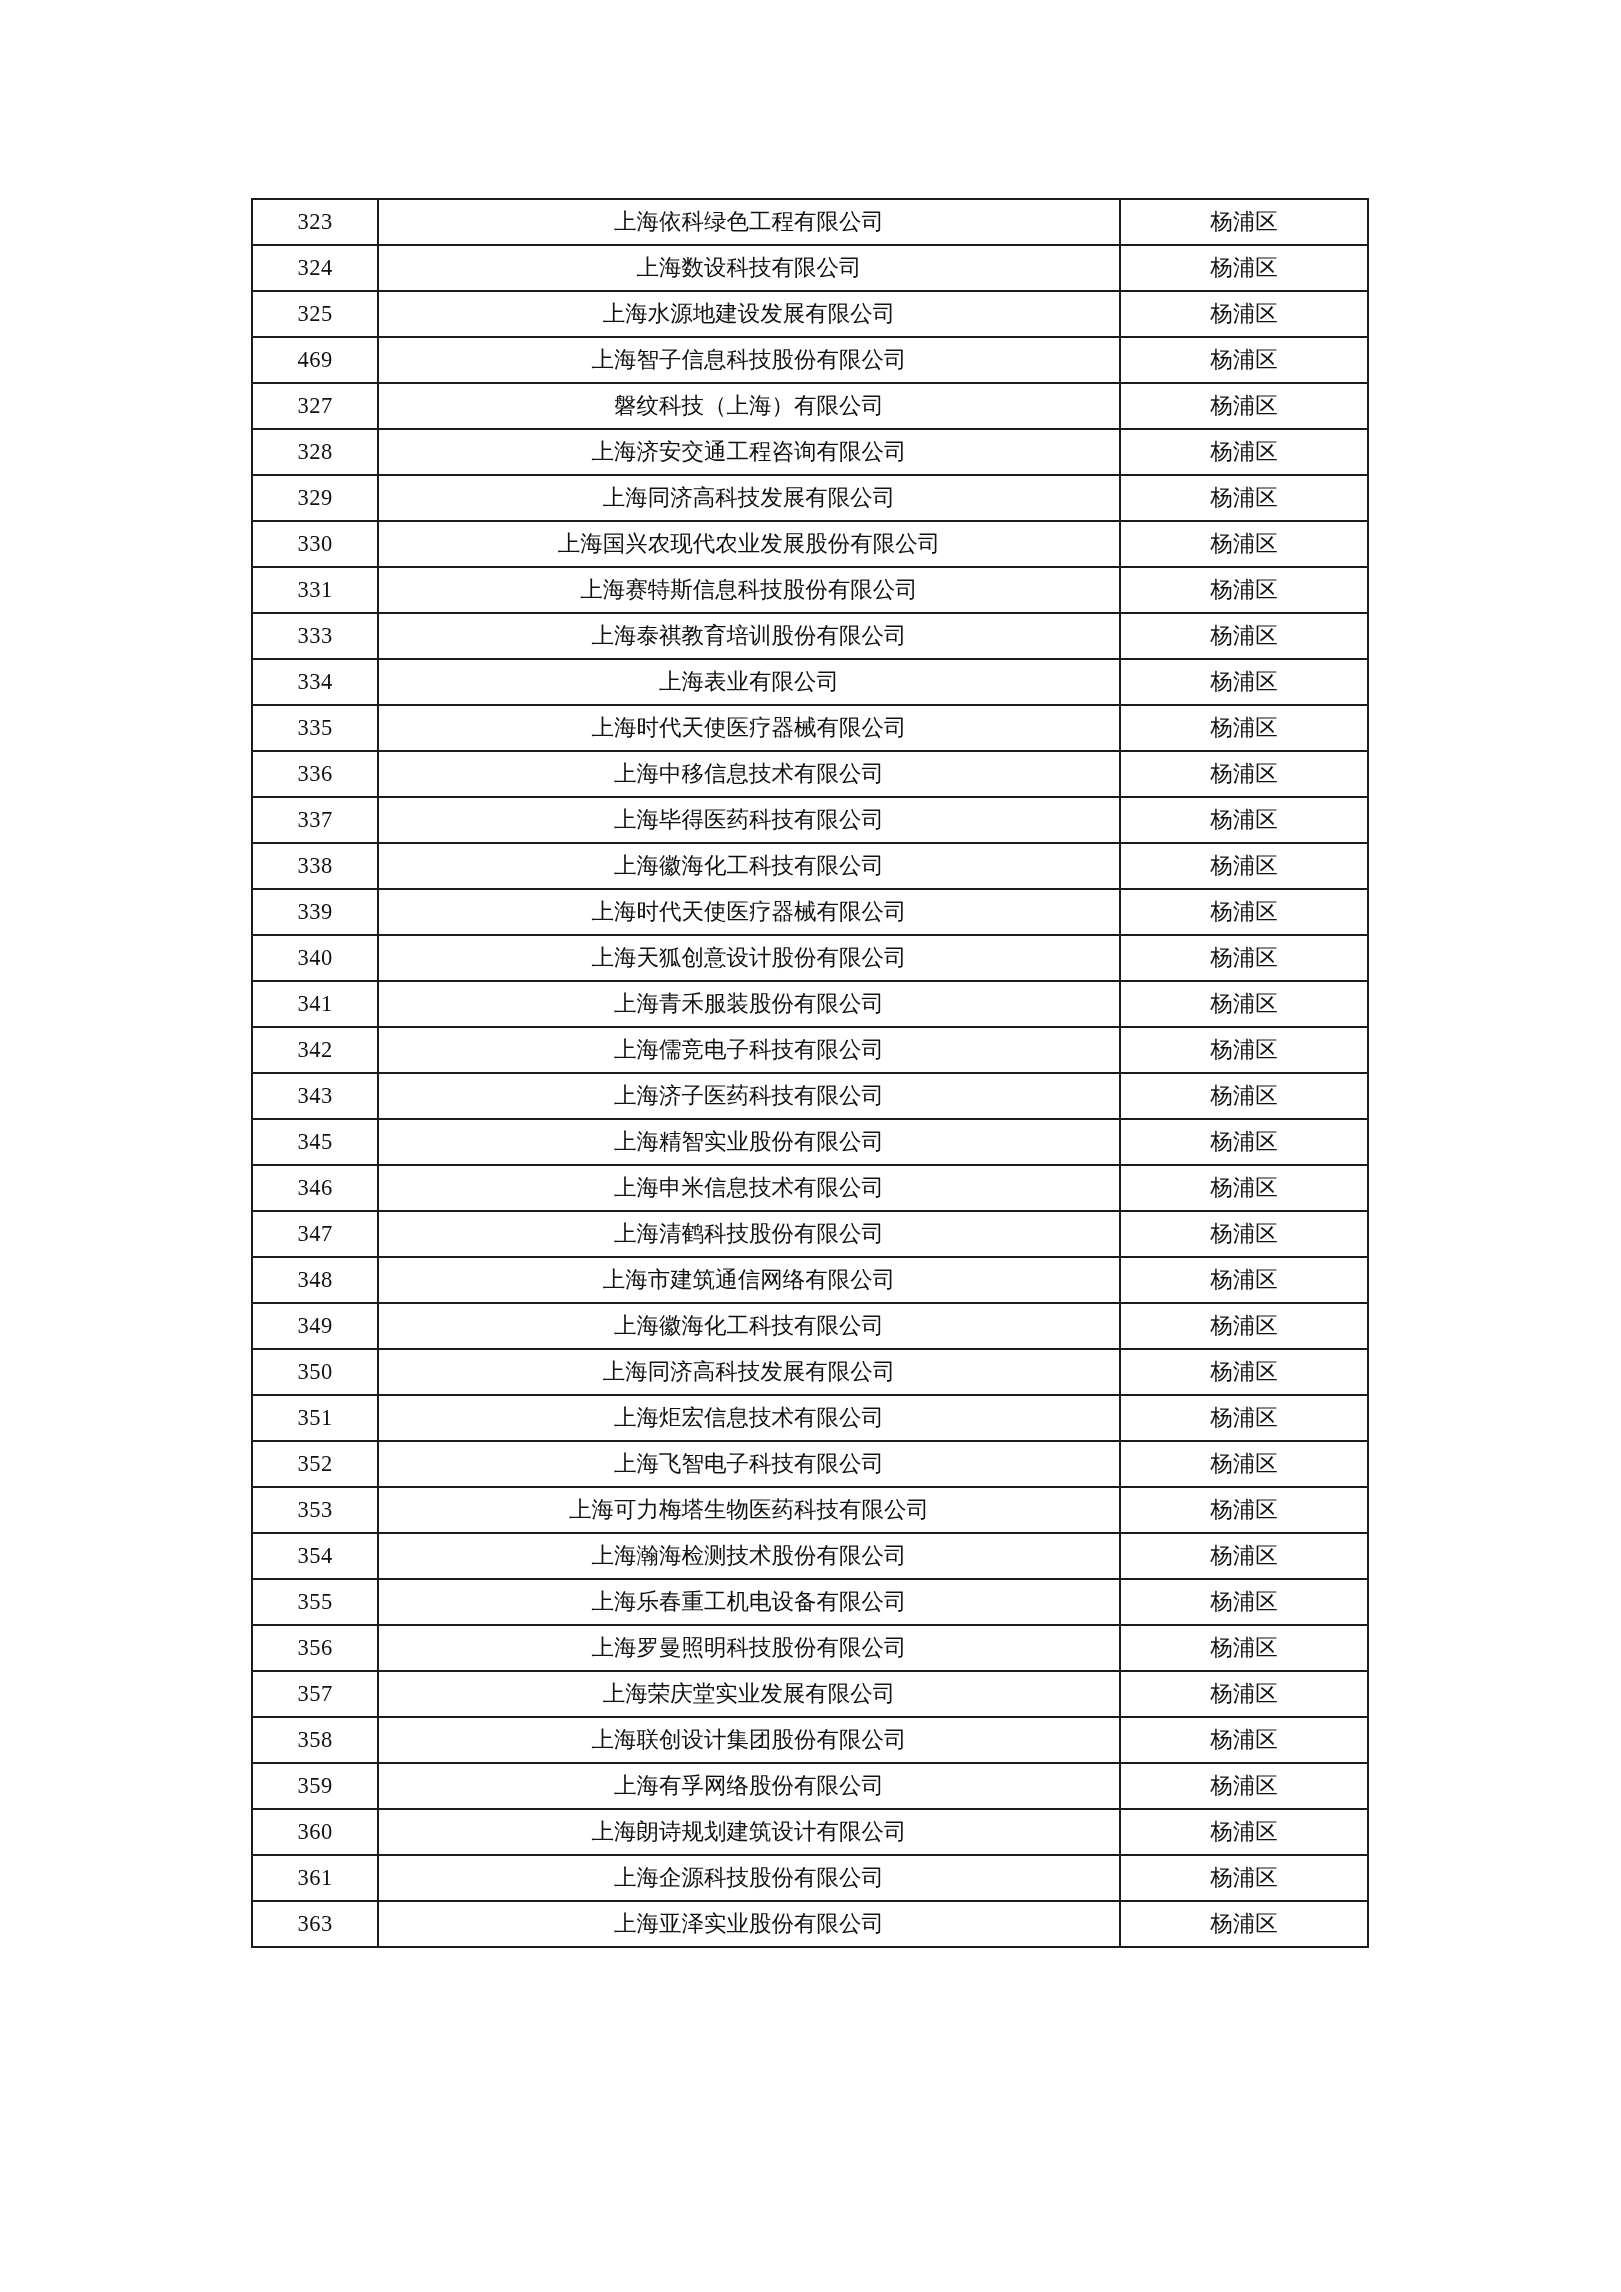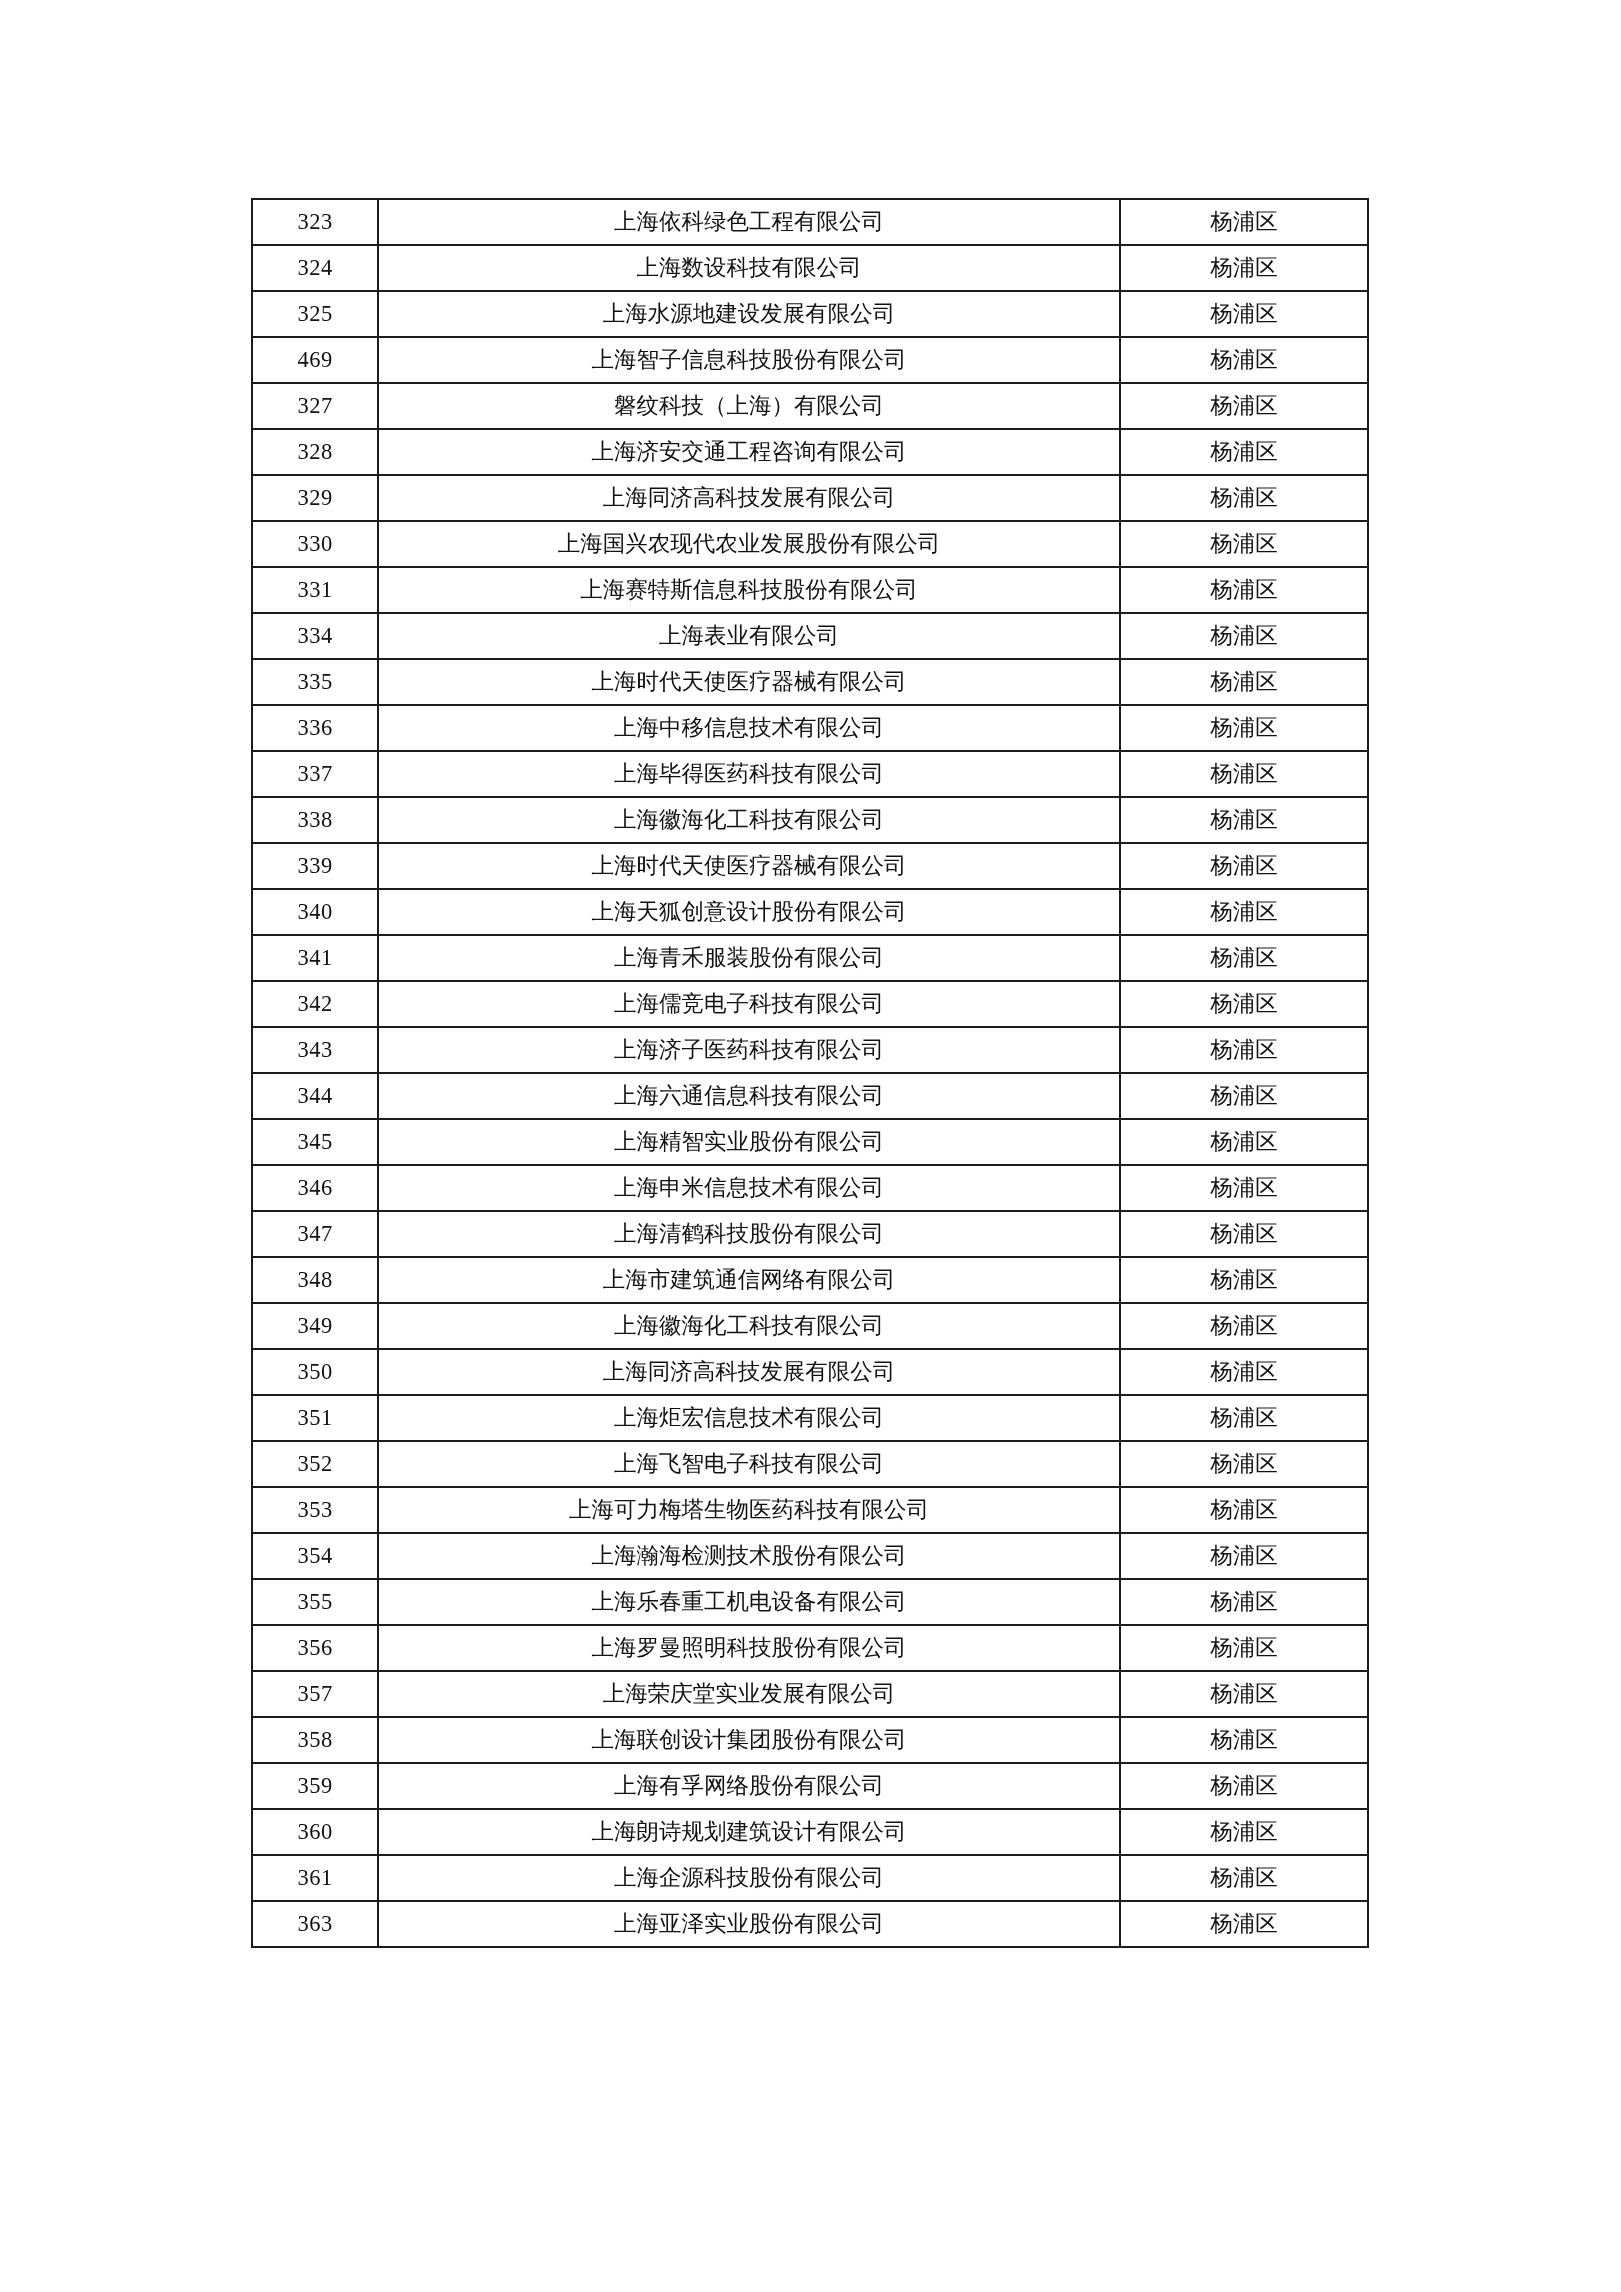--- a/index.html
+++ b/index.html
@@ -96,20 +96,25 @@
     <td class="cell-index">330</td>
     <td class="cell-company">上海国兴农现代农业发展股份有限公司</td>
     <td class="cell-district">杨浦区</td>
   </tr>
         <tr>
     <td class="cell-index">331</td>
     <td class="cell-company">上海赛特斯信息科技股份有限公司</td>
     <td class="cell-district">杨浦区</td>
   </tr>
         <tr>
+    <td class="cell-index">333</td>
+    <td class="cell-company">上海泰祺教育培训股份有限公司</td>
+    <td class="cell-district">杨浦区</td>
+  </tr>
+        <tr>
     <td class="cell-index">334</td>
     <td class="cell-company">上海表业有限公司</td>
     <td class="cell-district">杨浦区</td>
   </tr>
         <tr>
     <td class="cell-index">335</td>
     <td class="cell-company">上海时代天使医疗器械有限公司</td>
     <td class="cell-district">杨浦区</td>
   </tr>
         <tr>
@@ -143,25 +148,20 @@
     <td class="cell-district">杨浦区</td>
   </tr>
         <tr>
     <td class="cell-index">342</td>
     <td class="cell-company">上海儒竞电子科技有限公司</td>
     <td class="cell-district">杨浦区</td>
   </tr>
         <tr>
     <td class="cell-index">343</td>
     <td class="cell-company">上海济子医药科技有限公司</td>
-    <td class="cell-district">杨浦区</td>
-  </tr>
-        <tr>
-    <td class="cell-index">344</td>
-    <td class="cell-company">上海六通信息科技有限公司</td>
     <td class="cell-district">杨浦区</td>
   </tr>
         <tr>
     <td class="cell-index">345</td>
     <td class="cell-company">上海精智实业股份有限公司</td>
     <td class="cell-district">杨浦区</td>
   </tr>
         <tr>
     <td class="cell-index">346</td>
     <td class="cell-company">上海申米信息技术有限公司</td>

